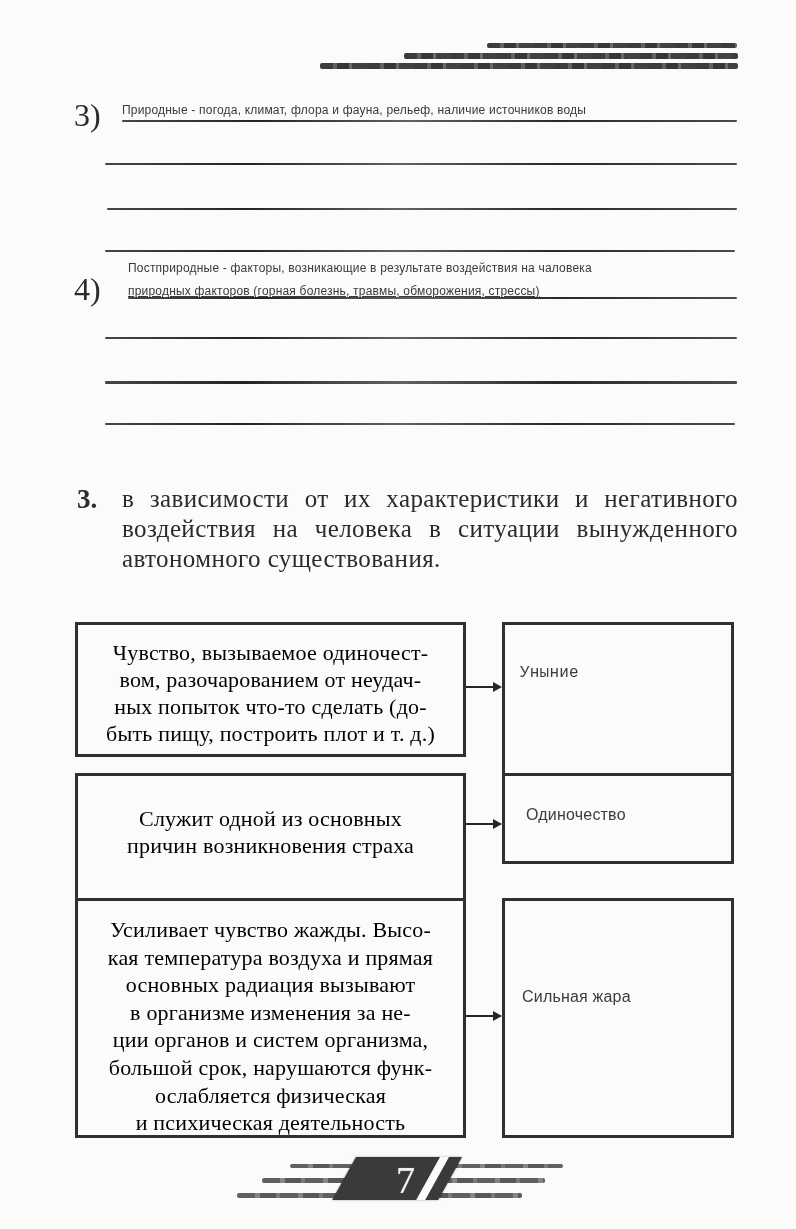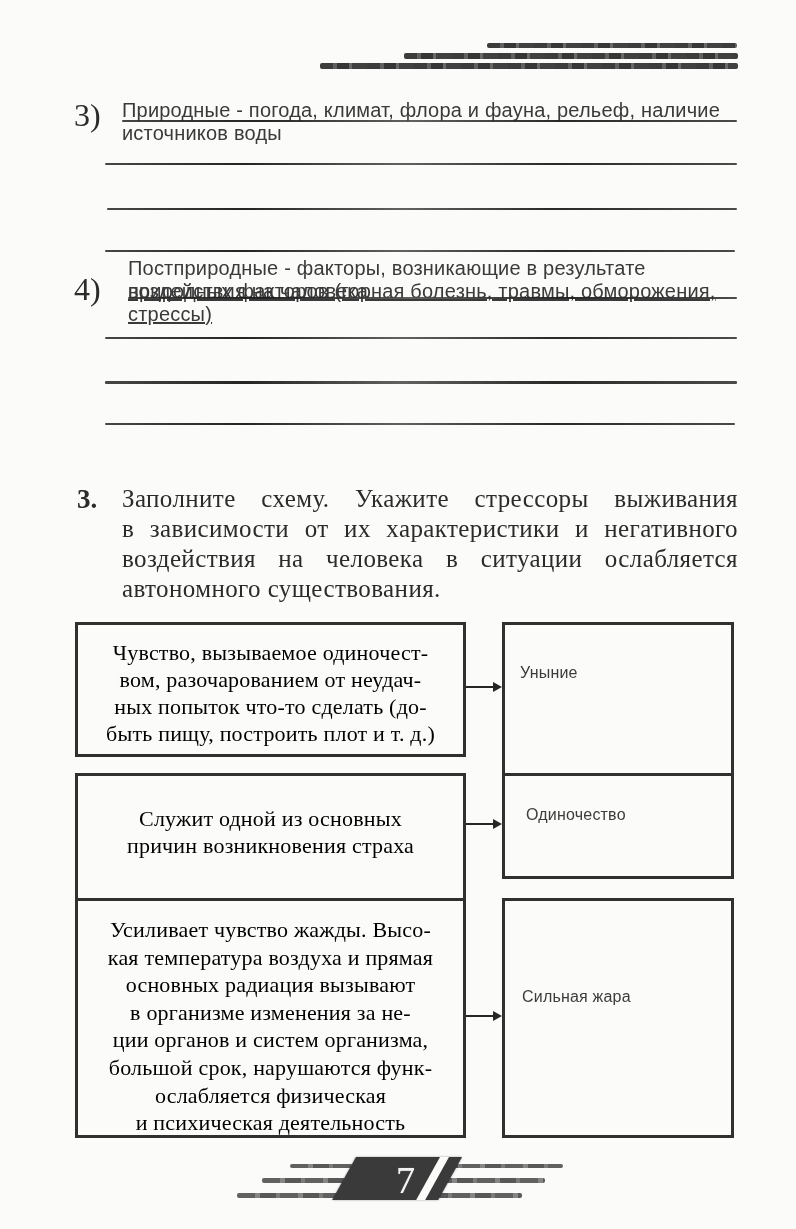--- a/index.html
+++ b/index.html
@@ -25,21 +25,21 @@
   .rule{
     height:2px;
     background:linear-gradient(90deg,rgba(45,45,45,.88),rgba(25,25,25,.95) 22%,rgba(70,70,70,.85) 47%,rgba(30,30,30,.95) 71%,rgba(55,55,55,.9));
     border-radius:1px;
   }
   .rule.heavy{height:3px;filter:blur(.3px);}
 
   
   .answer{
     font-family:"Liberation Sans","DejaVu Sans",sans-serif;
-    font-size:20px;line-height:23px;color:#3a3a3a;letter-spacing:.2px;
+    font-size:12px;line-height:23px;color:#3a3a3a;letter-spacing:.2px;
   }
 
   
   .serif{font-family:"Liberation Serif","DejaVu Serif",serif;color:#2b2b2b;}
   .item-no{font-size:32px;line-height:1;}
   .task-no{font-size:27px;font-weight:bold;line-height:1;}
 
   .task-text{width:616px;font-family:"Liberation Serif","DejaVu Serif",serif;
     font-size:25px;line-height:30px;color:#2b2b2b;letter-spacing:.4px;}
   .task-text .jline{text-align:justify;text-align-last:justify;}
@@ -98,45 +98,44 @@
 <div class="abs serif item-no" style="left:74px;top:273px;">4)</div>
 <div class="abs answer" style="left:128px;top:257px;width:616px;">Постприродные - факторы, возникающие в результате воздействия на чаловека</div>
 <div class="abs answer" style="left:128px;top:280px;width:616px;text-decoration:underline;">природных факторов (горная болезнь, травмы, обморожения, стрессы)</div>
 <div class="abs rule" style="left:128px;top:297px;width:609px;"></div>
 <div class="abs rule" style="left:105px;top:337px;width:632px;"></div>
 <div class="abs rule heavy" style="left:105px;top:381px;width:632px;"></div>
 <div class="abs rule" style="left:105px;top:423px;width:630px;"></div>
 
 <div class="abs serif task-no" style="left:77px;top:486px;">3.</div>
 <div class="abs task-text" style="left:122px;top:484px;">
-  <div class="jline">Заполните схему. Укажите стрессоры выживания</div>
   <div class="jline">в зависимости от их характеристики и негативного</div>
-  <div class="jline">воздействия на человека в ситуации ослабляется</div>
+  <div class="jline">воздействия на человека в ситуации вынужденного</div>
   <div class="lline">автономного существования.</div>
 </div>
 
 <div class="abs dbox dbox-left" style="top:622px;height:135px;padding-top:14px;">
   <div class="dline">Чувство, вызываемое одиночест-</div>
   <div class="dline">вом, разочарованием от неудач-</div>
   <div class="dline">ных попыток что-то сделать (до-</div>
   <div class="dline">быть пищу, построить плот и т. д.)</div>
 </div>
 <div class="abs arrow-line" style="left:466px;top:686px;width:29px;"></div>
 <div class="abs arrow-head" style="left:493px;top:682px;"></div>
-<div class="abs dbox dbox-right" style="top:622px;height:169px;">
+<div class="abs dbox dbox-right" style="top:622px;height:169px;font-family:Liberation Mono, monospace;">
   <div class="abs stressor-label" style="left:15px;top:39px;">Уныние</div>
 </div>
 
 <div class="abs dbox dbox-left" style="top:773px;height:136px;padding-top:29px;">
   <div class="dline">Служит одной из основных</div>
   <div class="dline">причин возникновения страха</div>
 </div>
 <div class="abs arrow-line" style="left:466px;top:823px;width:29px;"></div>
 <div class="abs arrow-head" style="left:493px;top:819px;"></div>
-<div class="abs dbox dbox-right" style="top:773px;height:106px;text-decoration:underline;">
+<div class="abs dbox dbox-right" style="top:773px;height:91px;text-decoration:underline;">
   <div class="abs stressor-label" style="left:21px;top:30px;">Одиночество</div>
 </div>
 
 <div class="abs dbox dbox-left" style="top:898px;height:240px;padding-top:15px;">
   <div class="dline" style="line-height:27.6px;">Усиливает чувство жажды. Высо-</div>
   <div class="dline" style="line-height:27.6px;">кая температура воздуха и прямая</div>
   <div class="dline" style="line-height:27.6px;">основных радиация вызывают</div>
   <div class="dline" style="line-height:27.6px;">в организме изменения за не-</div>
   <div class="dline" style="line-height:27.6px;">ции органов и систем организма,</div>
   <div class="dline" style="line-height:27.6px;">большой срок, нарушаются функ-</div>

